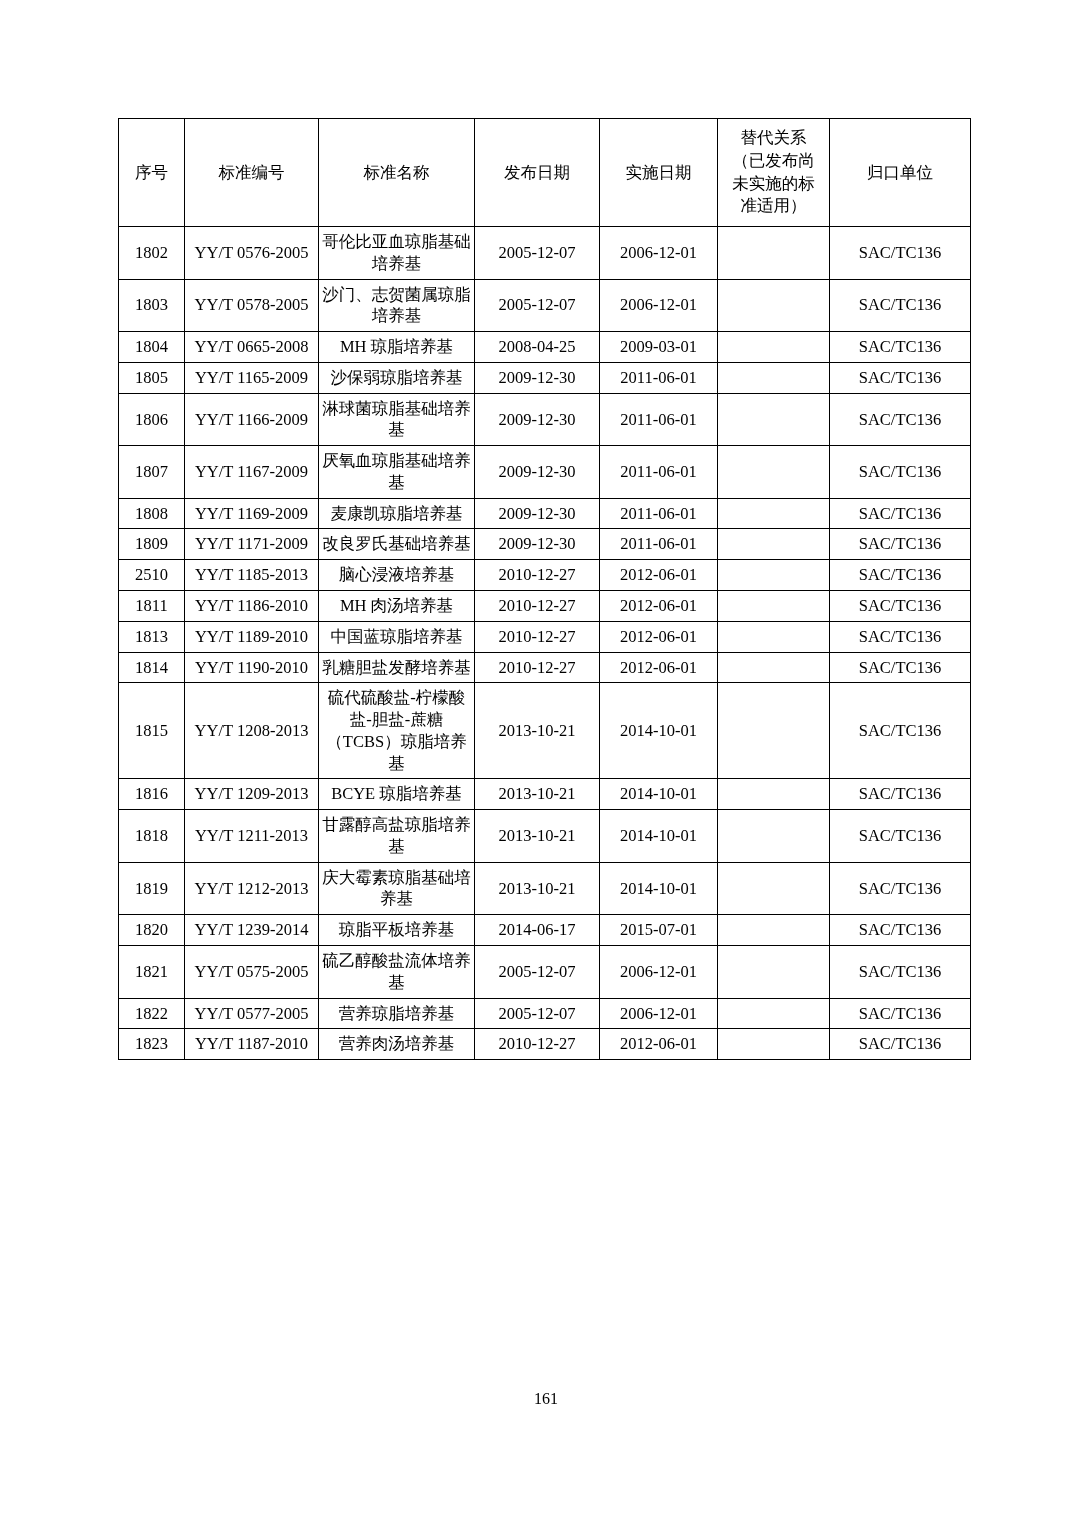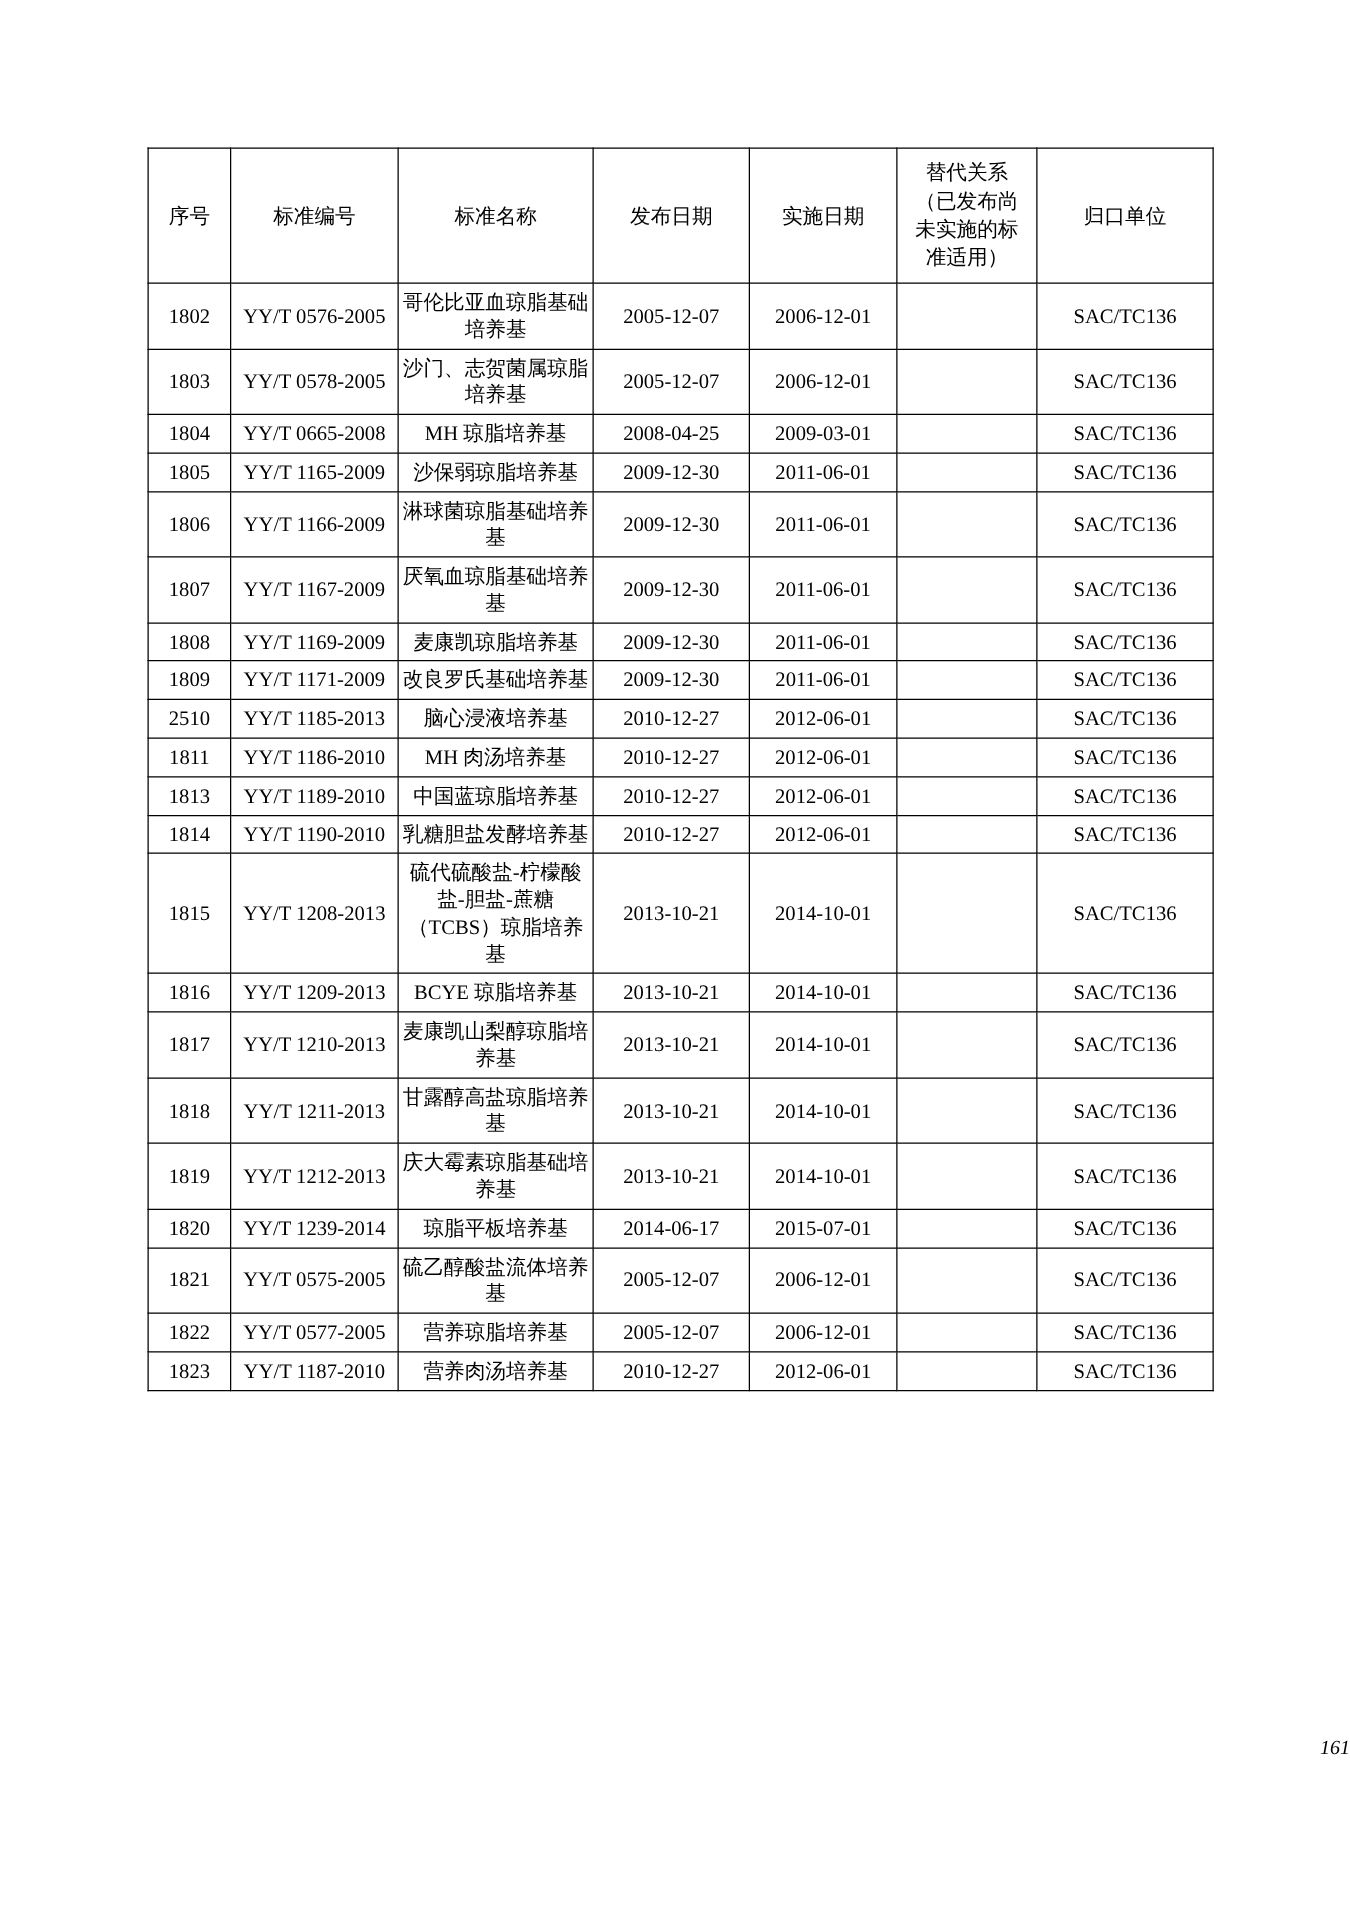--- a/index.html
+++ b/index.html
@@ -55,24 +55,23 @@
     line-height: 1.3;
   }
   .header-cell-multiline {
     line-height: 1.38;
   }
   .page-number {
     position: absolute;
     left: 12px;
     right: 0;
     top: 1390px;
-    text-align: right;
+    text-align: center;
     font-size: 16px;
     font-family: "Liberation Serif", "DejaVu Serif", serif;
-    font-style: italic;
   }
 </style>
 </head>
 <body>
 
 <div class="page">
 
   <table class="std-table">
     <colgroup>
       <col class="c-seq">
@@ -222,29 +221,20 @@
         <tr>
           <td class="cell-seq">1816</td>
           <td class="cell-num">YY/T 1209-2013</td>
           <td class="cell-name">BCYE 琼脂培养基</td>
           <td class="cell-pub">2013-10-21</td>
           <td class="cell-impl">2014-10-01</td>
           <td class="cell-repl"></td>
           <td class="cell-org">SAC/TC136</td>
         </tr>
         <tr>
-          <td class="cell-seq">1817</td>
-          <td class="cell-num">YY/T 1210-2013</td>
-          <td class="cell-name">麦康凯山梨醇琼脂培养基</td>
-          <td class="cell-pub">2013-10-21</td>
-          <td class="cell-impl">2014-10-01</td>
-          <td class="cell-repl"></td>
-          <td class="cell-org">SAC/TC136</td>
-        </tr>
-        <tr>
           <td class="cell-seq">1818</td>
           <td class="cell-num">YY/T 1211-2013</td>
           <td class="cell-name">甘露醇高盐琼脂培养基</td>
           <td class="cell-pub">2013-10-21</td>
           <td class="cell-impl">2014-10-01</td>
           <td class="cell-repl"></td>
           <td class="cell-org">SAC/TC136</td>
         </tr>
         <tr>
           <td class="cell-seq">1819</td>

